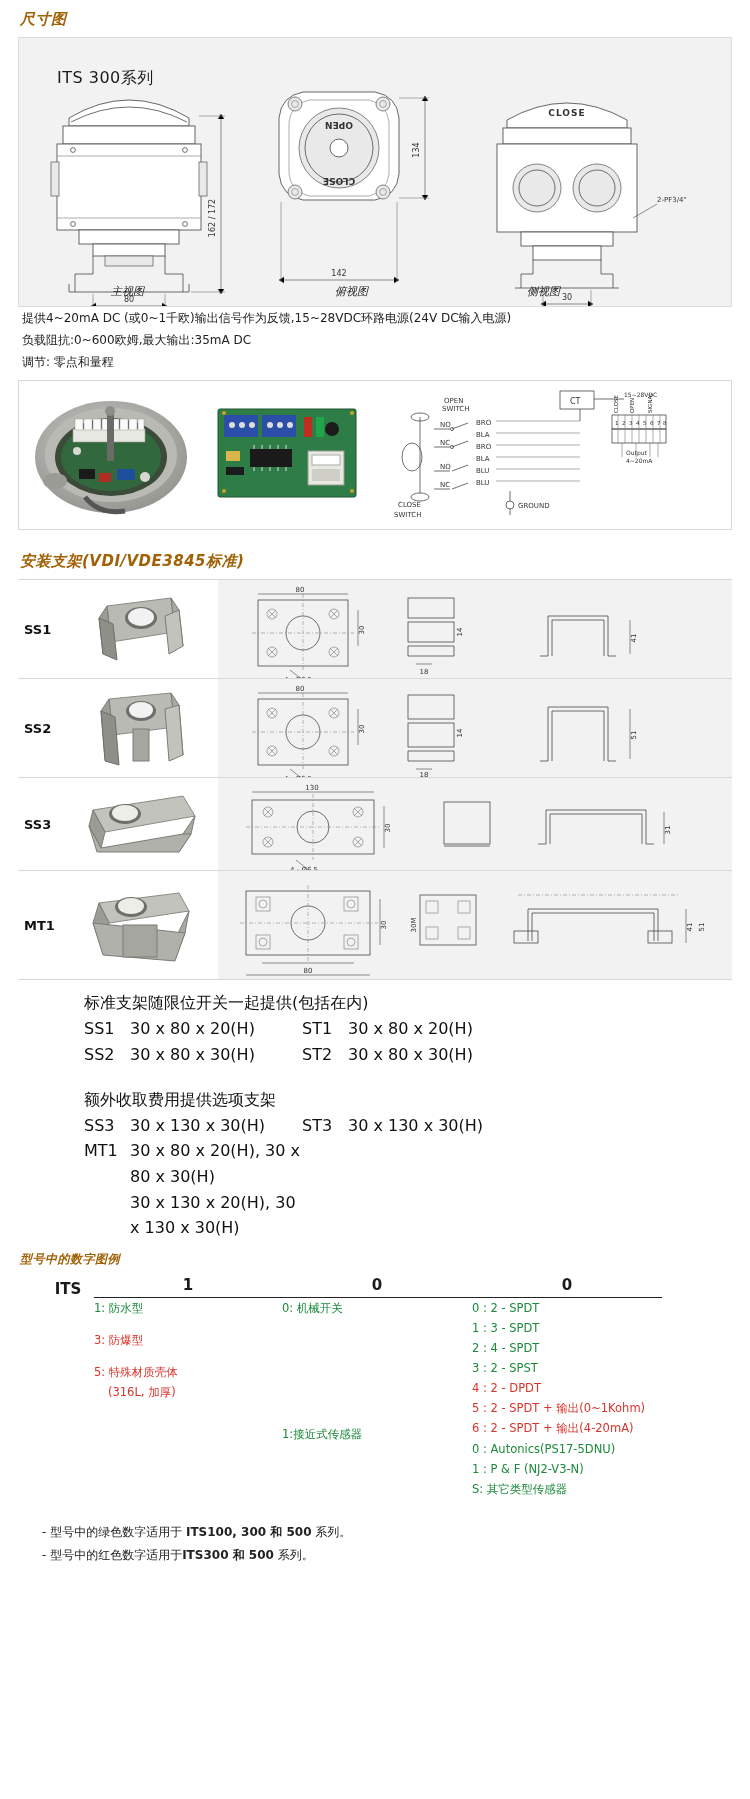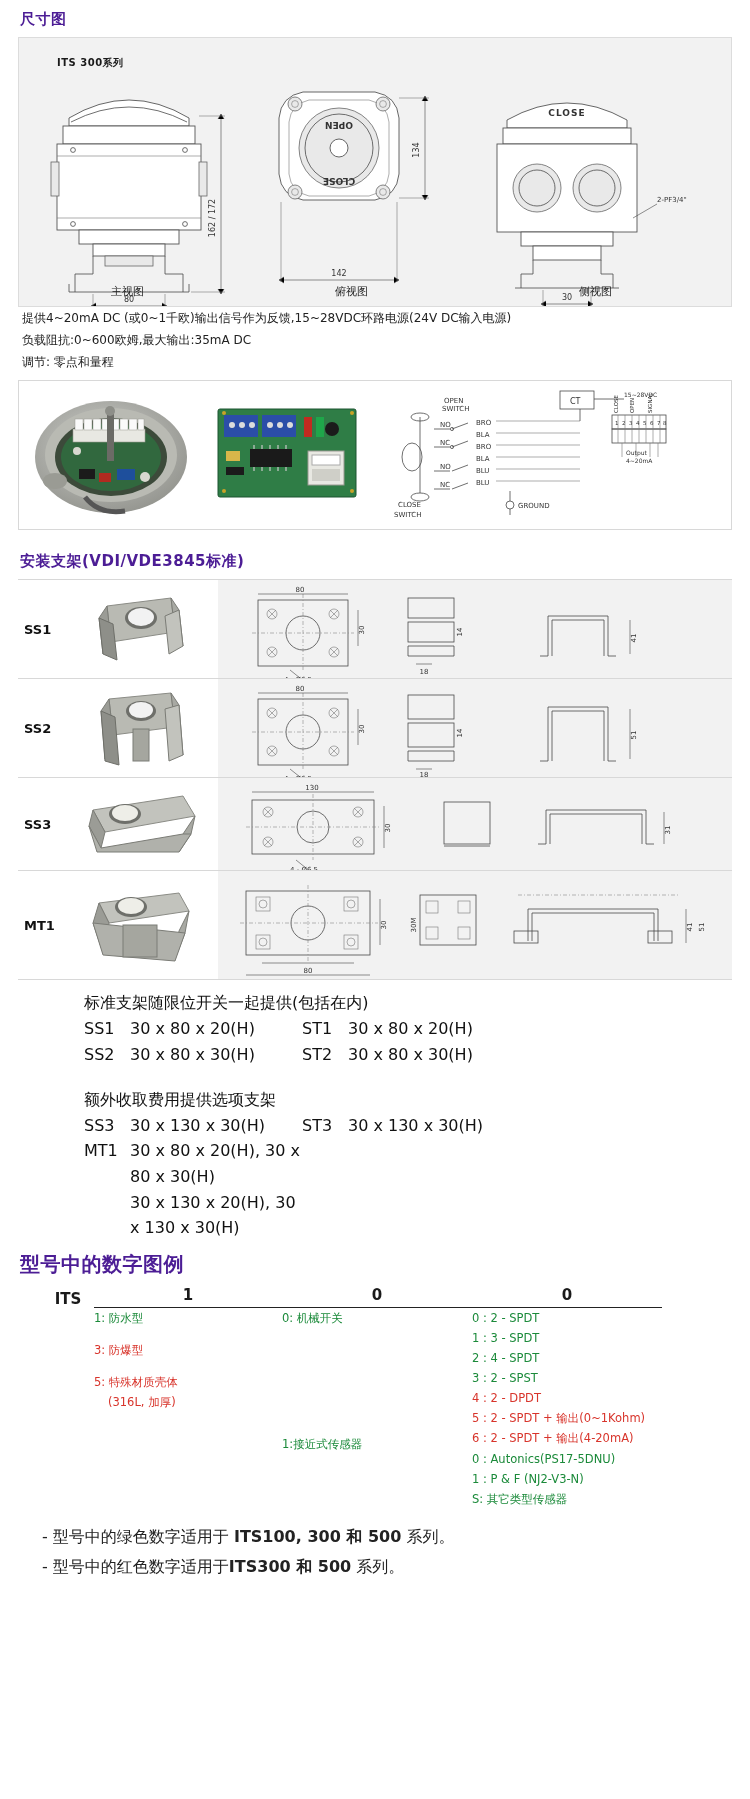--- a/index.html
+++ b/index.html
@@ -12,33 +12,34 @@
     color:#1a1a1a;
     position:relative;
     overflow:hidden;
   }
   .page { position:relative; width:750px; height:1799px; padding:0 18px; }
 
   h2.section-title {
     font-size:15px;
     font-weight:bold;
     margin:10px 0 8px 2px;
-    color:#4c1d95;
+    color:#a16207;
     letter-spacing:0.5px;
+    font-style:italic;
   }
 
   
   .panel {
     background:#f2f2f2;
     border:1px solid #dcdcdc;
     position:relative;
   }
   .dim-panel { height:270px; }
-  .dim-title { font-size:10px; font-weight:bold; position:absolute; left:38px; top:18px; letter-spacing:0.5px;}
-  .view-label { position:absolute; font-size:11px; color:#222; }
+  .dim-title { font-size:16px; font-weight:normal; position:absolute; left:38px; top:30px; letter-spacing:0.5px;}
+  .view-label { position:absolute; font-size:11px; color:#222;font-style:italic; }
 
   svg { display:block; }
   .ln { stroke:#4a4a4a; fill:none; stroke-width:0.8; }
   .ln2 { stroke:#777; fill:none; stroke-width:0.6; }
   .dash { stroke:#888; fill:none; stroke-width:0.6; stroke-dasharray:4 2 1 2; }
   .fillbody { fill:#ffffff; stroke:#555; stroke-width:0.9; }
   .fillgray { fill:#e9e9e9; stroke:#666; stroke-width:0.8; }
   .dimtxt { font-size:8px; fill:#333; font-family:"DejaVu Sans",sans-serif; }
   .dimtxt7 { font-size:7px; fill:#333; }
   .arrowline { stroke:#444; stroke-width:0.6; }
@@ -87,21 +88,21 @@
   .opts { display:flex; margin-left:24px; }
   .opt-col { font-size:11.5px; line-height:1.75; }
   .opt-c1 { width:52px; }
   .opt-c2 { width:188px; }
   .opt-c3 { width:190px; }
   .opt-c4 { width:200px; }
   .green { color:#1b8a3a; }
   .red { color:#d8342b; }
   .indent { padding-left:14px; }
 
-  .footnotes { margin-top:13px; margin-left:24px; font-size:16px; line-height:1.9; color:#222;}
+  .footnotes { margin-top:22px; margin-left:24px; font-size:12px; line-height:1.9; color:#222;}
   .footnotes b { font-weight:bold; }
 </style>
 </head>
 <body>
 
 <div class="page">
 
   <h2 class="section-title">尺寸图</h2>
 
   <div class="panel dim-panel">
@@ -194,21 +195,21 @@
 
         <path class="arrowline" d="M62,226 L110,226"></path>
         <path class="arrowline" d="M65,223 L60,226 L65,229 M107,223 L112,226 L107,229"></path>
         <path class="ln2" d="M62,212 L62,228 M110,212 L110,228"></path>
         <text class="dimtxt" x="86" y="222" text-anchor="middle">30</text>
       </g>
     </svg>
 
     <div class="view-label" style="left:92px; top:246px;">主视图</div>
     <div class="view-label" style="left:316px; top:246px;">俯视图</div>
-    <div class="view-label" style="left:560px; top:246px;">侧视图</div>
+    <div class="view-label" style="left:508px; top:246px;">侧视图</div>
   </div>
 
   <div class="para">提供4~20mA DC (或0~1千欧)输出信号作为反馈,15~28VDC环路电源(24V DC输入电源)</div>
   <div class="para">负载阻抗:0~600欧姆,最大输出:35mA DC</div>
   <div class="para">调节: 零点和量程</div>
 
   <div class="photo-panel">
 
     <div class="photo-cell">
       <svg width="175" height="140" viewBox="0 0 175 140">
@@ -604,21 +605,21 @@
       <div class="c4"></div>
     </div>
     <div class="row">
       <div class="c1"></div>
       <div class="c2">30 x 130 x 20(H), 30 x 130 x 30(H)</div>
       <div class="c3"></div>
       <div class="c4"></div>
     </div>
   </div>
 
-  <h2 class="section-title" style="font-size:20px;">型号中的数字图例</h2>
+  <h2 class="section-title" style="font-size:12px;">型号中的数字图例</h2>
 
   <div class="model-wrap">
     <div class="model-row">
       <div class="mcell m-its">
         <div class="lbl">ITS</div>
       </div>
       <div class="mcell m-1">
         <div class="lbl">1</div>
         <div class="bar"></div>
       </div>

